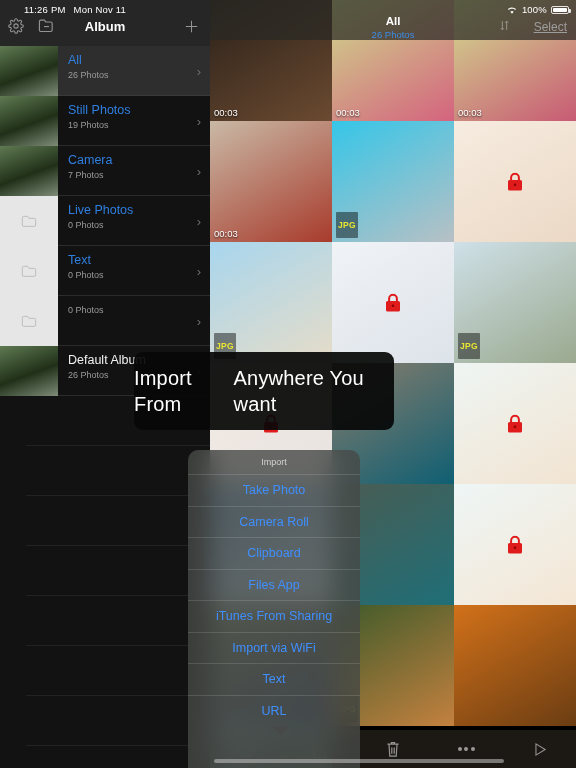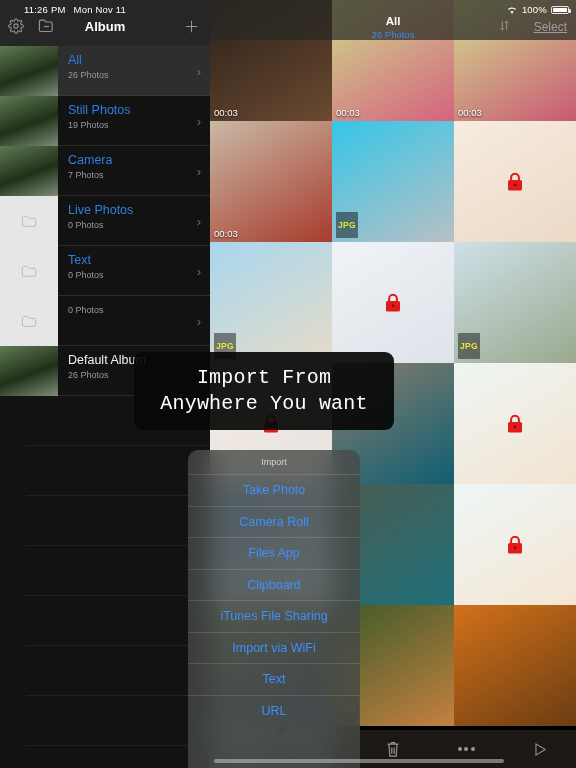--- a/index.html
+++ b/index.html
@@ -57,22 +57,22 @@
   .cell { width:122px; height:121px; position:relative; overflow:hidden; }
   .cell .img { position:absolute; inset:0; }
   .badge-dur { position:absolute; left:4px; bottom:3px; color:#fff; font-size:9.5px;
     text-shadow:0 1px 2px rgba(0,0,0,.8); }
   .badge-jpg { position:absolute; left:4px; bottom:4px; background:rgba(0,0,0,.45);
     color:#e9e531; font-size:8.5px; font-weight:bold; padding:8px 2px; border-radius:1px; letter-spacing:.3px; }
   .lock { position:absolute; left:50%; top:50%; transform:translate(-50%,-50%); }
 
   
   .banner { position:absolute; left:134px; top:352px; width:260px; height:78px; z-index:30;
-    background:rgba(8,8,8,.93); border-radius:9px; display:flex; flex-direction:column;
-    align-items:center; justify-content:center; color:#fff;font-family:Liberation Mono, monospace; }
+    background:rgba(8,8,8,.93); border-radius:9px; display:flex; 
+    align-items:center; justify-content:center; color:#fff; }
   .banner div { font-size:20px; font-weight:300; line-height:26px; letter-spacing:.2px; }
 
   
   .sheet { position:absolute; left:188px; top:450px; width:172px; height:360px; z-index:35;
     background:rgba(70,73,70,.80); border-radius:10px; overflow:hidden;
     backdrop-filter:blur(12px); }
   .sheet-title { height:24px; display:flex; align-items:center; justify-content:center;
     color:#d2d2d2; font-size:9px; }
   .sheet-item { height:31.5px; display:flex; align-items:center; justify-content:center;
     color:#3f8fff; font-size:12.5px; border-top:1px solid rgba(255,255,255,.13); }
@@ -326,23 +326,23 @@
   <div class="banner">
     <div>Import From</div>
     <div>Anywhere You want</div>
   </div>
 
   <div class="sheet">
     <div class="sheet-title">Import</div>
     <div id="sheet-items">
         <div class="sheet-item">Take Photo</div>
         <div class="sheet-item">Camera Roll</div>
+        <div class="sheet-item">Clipboard</div>
         <div class="sheet-item">Files App</div>
-        <div class="sheet-item">Clipboard</div>
-        <div class="sheet-item">iTunes File Sharing</div>
+        <div class="sheet-item">iTunes From Sharing</div>
         <div class="sheet-item">Import via WiFi</div>
         <div class="sheet-item">Text</div>
         <div class="sheet-item">URL</div>
       </div>
   </div>
   <div class="sheet-arrow"></div>
 
   <div class="bottombar">
     <span class="bb-btn">
       <svg width="19" height="19" viewBox="0 0 24 24" fill="none" stroke="#e2e2e2" stroke-width="1.5">

